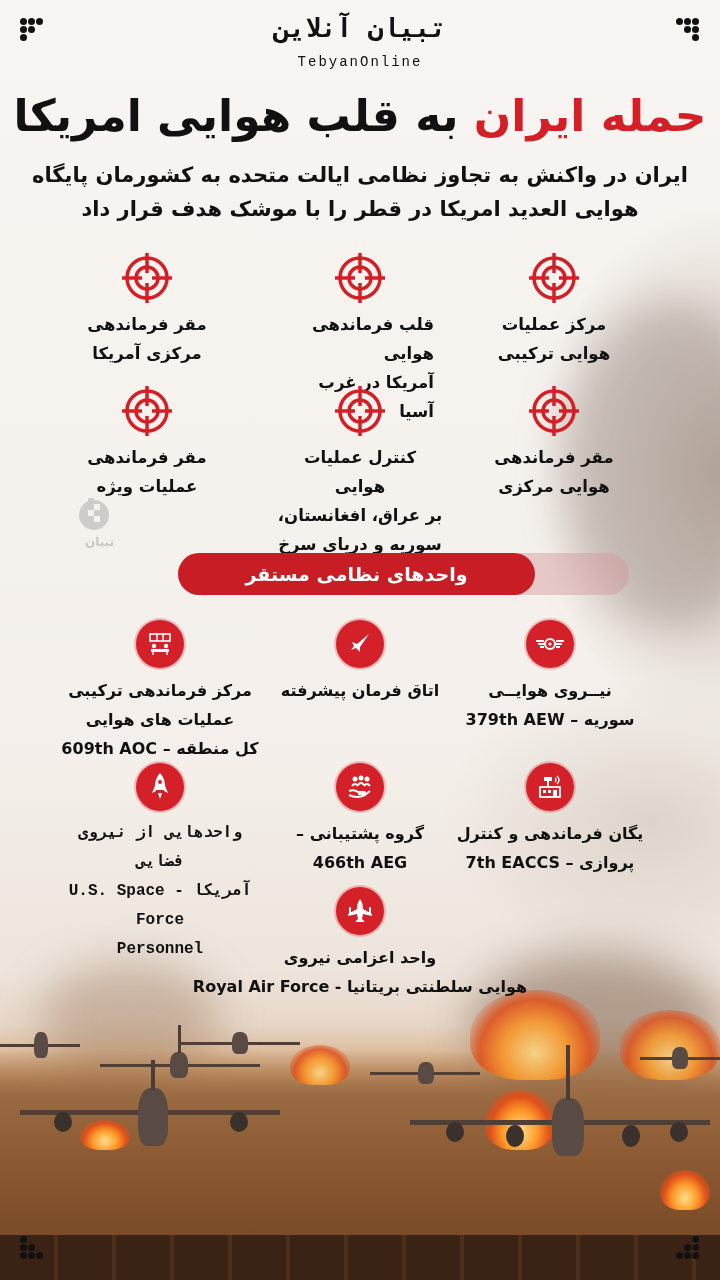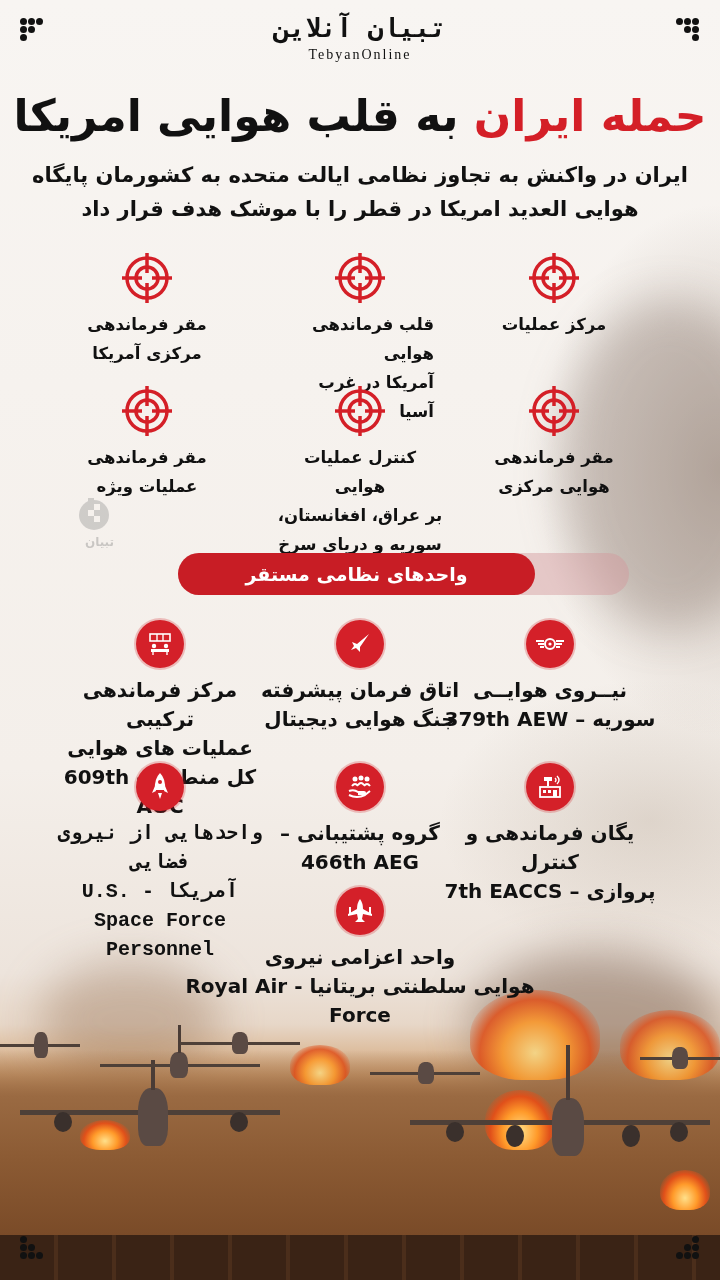--- a/index.html
+++ b/index.html
@@ -29,21 +29,21 @@
   .plane .fus { position: absolute; background: #5a4a44; border-radius: 40% 40% 30% 30%; }
   .plane .wing { position: absolute; background: #4e4038; height: 5px; }
   .plane .eng { position: absolute; background: #3a302c; border-radius: 50%; }
   .plane .tail { position: absolute; background: #4a3c36; width: 4px; }
 
   .corner { position: absolute; width: 26px; height: 26px; }
   .dot { position: absolute; width: 7px; height: 7px; background: #111; border-radius: 50%; }
 
   .brand { position: absolute; top: 15px; left: 0; right: 0; text-align: center; }
   .brand-fa { font-size: 26px; font-weight: bold; letter-spacing: 0; direction: rtl; line-height: 30px; font-family: Liberation Mono, monospace; }
-  .brand-en { font-size: 14px; letter-spacing: 2px; margin-top: 2px; font-family: Liberation Serif, serif; }
+  .brand-en { font-size: 14px; letter-spacing: 2px; margin-top: 9px; font-family: Liberation Mono, monospace; }
 
   .title { position: absolute; top: 88px; left: 0; right: 0; text-align: center; direction: rtl;
     font-size: 44px; font-weight: bold; line-height: 56px; font-family: "DejaVu Sans", sans-serif; letter-spacing: -1px; }
   .title .red { color: #d41f27; }
   .subtitle { position: absolute; top: 158px; left: 20px; right: 20px; text-align: center; direction: rtl;
     font-size: 21px; font-weight: bold; line-height: 34px; }
 
   .target { position: absolute; width: 148px; text-align: center; direction: rtl; }
   .target .ico { width: 52px; height: 52px; margin: 0 auto 6px; display: block; }
   .target .lbl { font-size: 16.5px; font-weight: bold; line-height: 29px; white-space: pre-line; }
@@ -51,21 +51,21 @@
   .banner-wrap { position: absolute; top: 553px; left: 178px; width: 451px; height: 42px; border-radius: 21px;
     background: rgba(210,150,155,0.45); }
   .banner { position: absolute; top: 553px; left: 178px; width: 357px; height: 42px; border-radius: 21px;
     background: #c81d25; color: #fff; direction: rtl; text-align: center;
     font-size: 19px; font-weight: bold; line-height: 42px; }
 
   .unit { position: absolute; width: 220px; text-align: center; direction: rtl; }
   .unit .circ { width: 48px; height: 48px; border-radius: 50%; background: #d42029;
     margin: 0 auto 8px; display: flex; align-items: center; justify-content: center;
     box-shadow: 0 0 0 2px rgba(212,32,41,0.25); }
-  .unit .lbl { font-size: 20px; font-weight: bold; line-height: 29px; }
+  .unit .lbl { font-size: 16px; font-weight: bold; line-height: 29px; }
   .unit .lbl span { display: block; }
 
   .wm { position: absolute; left: 68px; top: 495px; width: 46px; text-align: right; opacity: 0.35; }
 </style>
 </head>
 <body>
 
 <div class="bg"></div>
 <div class="smoke" style="left:560px;top:300px;width:220px;height:330px;background:rgba(120,100,88,0.30);"></div>
 <div class="smoke" style="left:40px;top:960px;width:180px;height:120px;background:rgba(140,100,70,0.35);"></div>
@@ -180,21 +180,21 @@
       <line x1="1" y1="26" x2="21" y2="26" stroke="#d41f27" stroke-width="3.5"></line>
       <line x1="31" y1="26" x2="51" y2="26" stroke="#d41f27" stroke-width="3.5"></line>
     </g>
   </defs>
 </svg>
 
 <div class="target" style="left:480px;top:252px;">
   <svg class="ico" viewBox="0 0 52 52">
       <use href="#xhair"></use>
     </svg>
-  <div class="lbl"><div>مرکز عملیات</div></div>
+  <div class="lbl"><div>مرکز عملیات</div><div>هوایی ترکیبی</div></div>
 </div>
 <div class="target" style="left:286px;top:252px;width:148px;text-align:right;">
   <svg class="ico" viewBox="0 0 52 52">
       <use href="#xhair"></use>
     </svg>
   <div class="lbl"><div>قلب فرماندهی هوایی</div><div>آمریکا در غرب آسیا</div></div>
 </div>
 <div class="target" style="left:73px;top:252px;">
   <svg class="ico" viewBox="0 0 52 52">
       <use href="#xhair"></use>
@@ -248,21 +248,20 @@
     </div>
 </div>
 <div class="unit" style="left:250px;top:620px;text-align:center;">
   <div class="circ">
     <svg width="26" height="26" viewBox="0 0 26 26">
         <path d="M22 3 L10 13 L5 11 L7 15 L4 19 L9 17 L13 21 L13 16 L22 3Z" fill="#fff"></path>
       </svg>
   </div>
   <div class="lbl">
       <span>اتاق فرمان پیشرفته</span>
-      <span>جنگ هوایی دیجیتال</span>
     </div>
 </div>
 <div class="unit" style="left:50px;top:620px;">
   <div class="circ">
     <svg width="28" height="24" viewBox="0 0 28 24">
         <rect x="4" y="2" width="20" height="7" fill="none" stroke="#fff" stroke-width="1.6"></rect>
         <line x1="11" y1="2" x2="11" y2="9" stroke="#fff" stroke-width="1.4"></line>
         <line x1="17" y1="2" x2="17" y2="9" stroke="#fff" stroke-width="1.4"></line>
         <circle cx="8" cy="14" r="2.2" fill="#fff"></circle>
         <circle cx="20" cy="14" r="2.2" fill="#fff"></circle>

